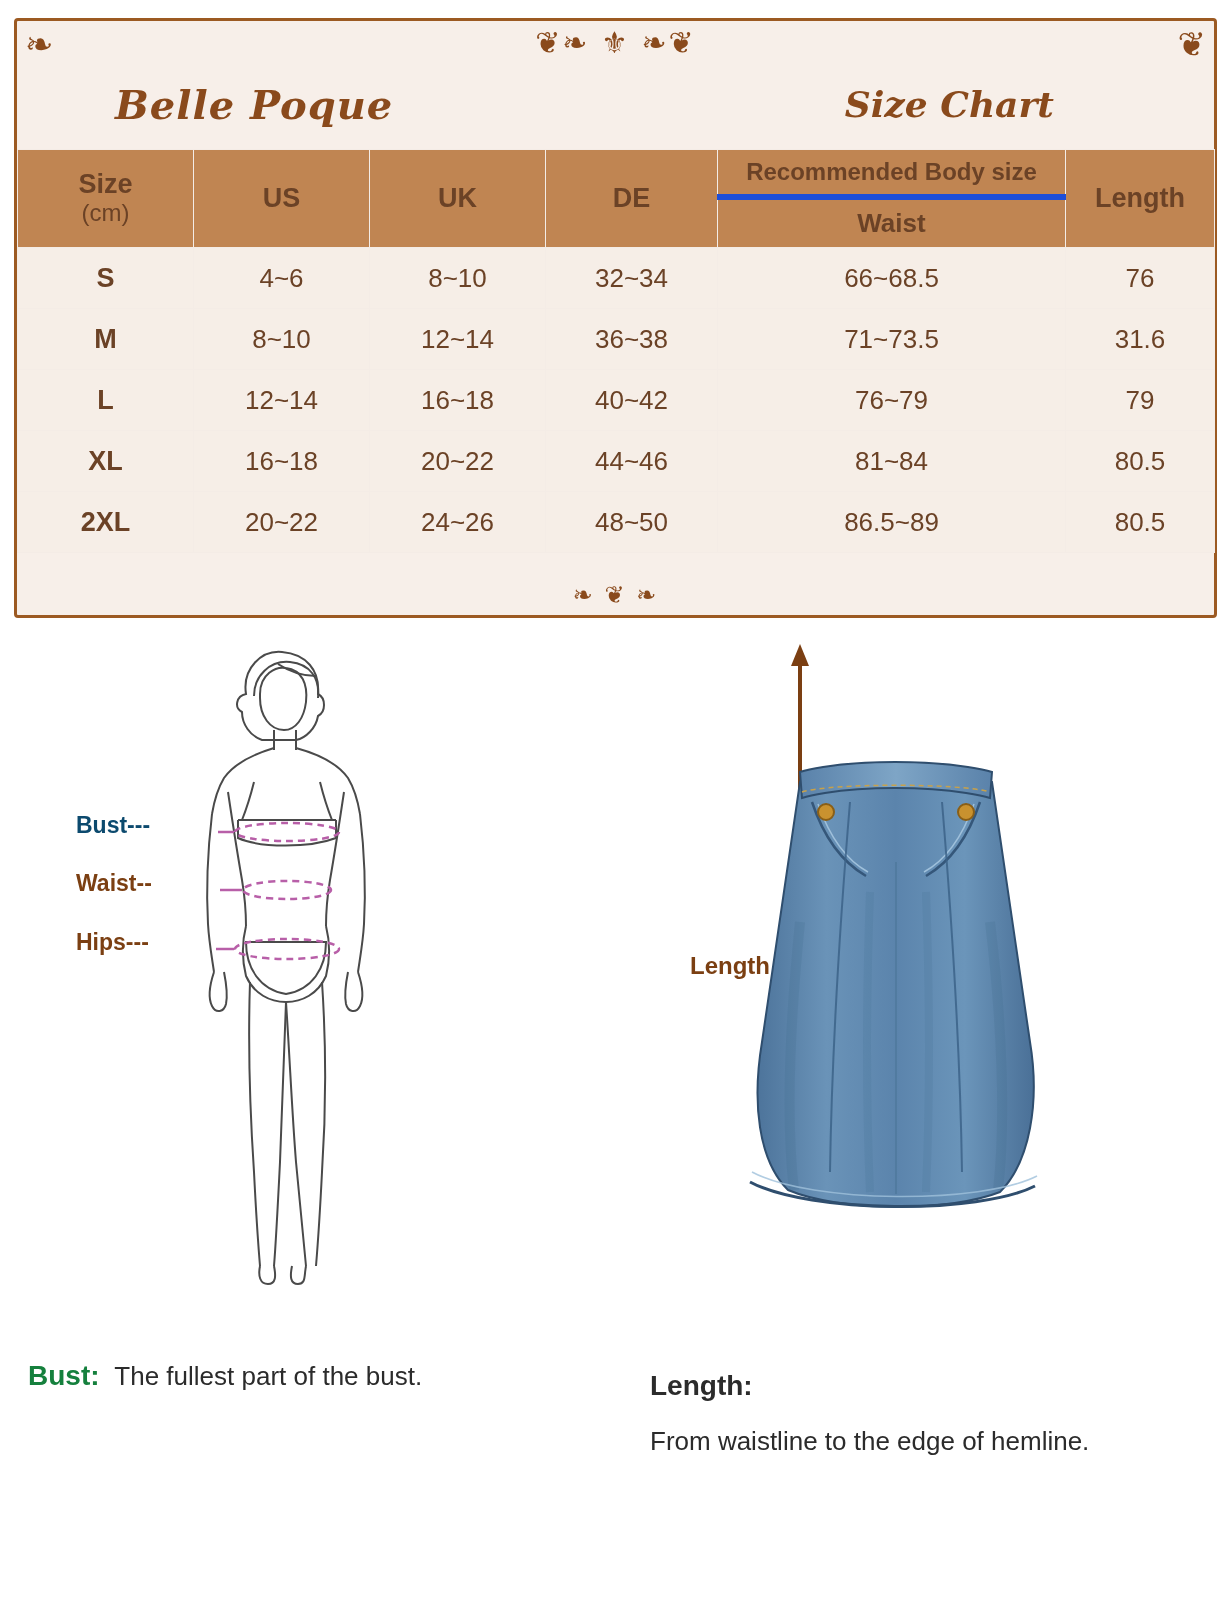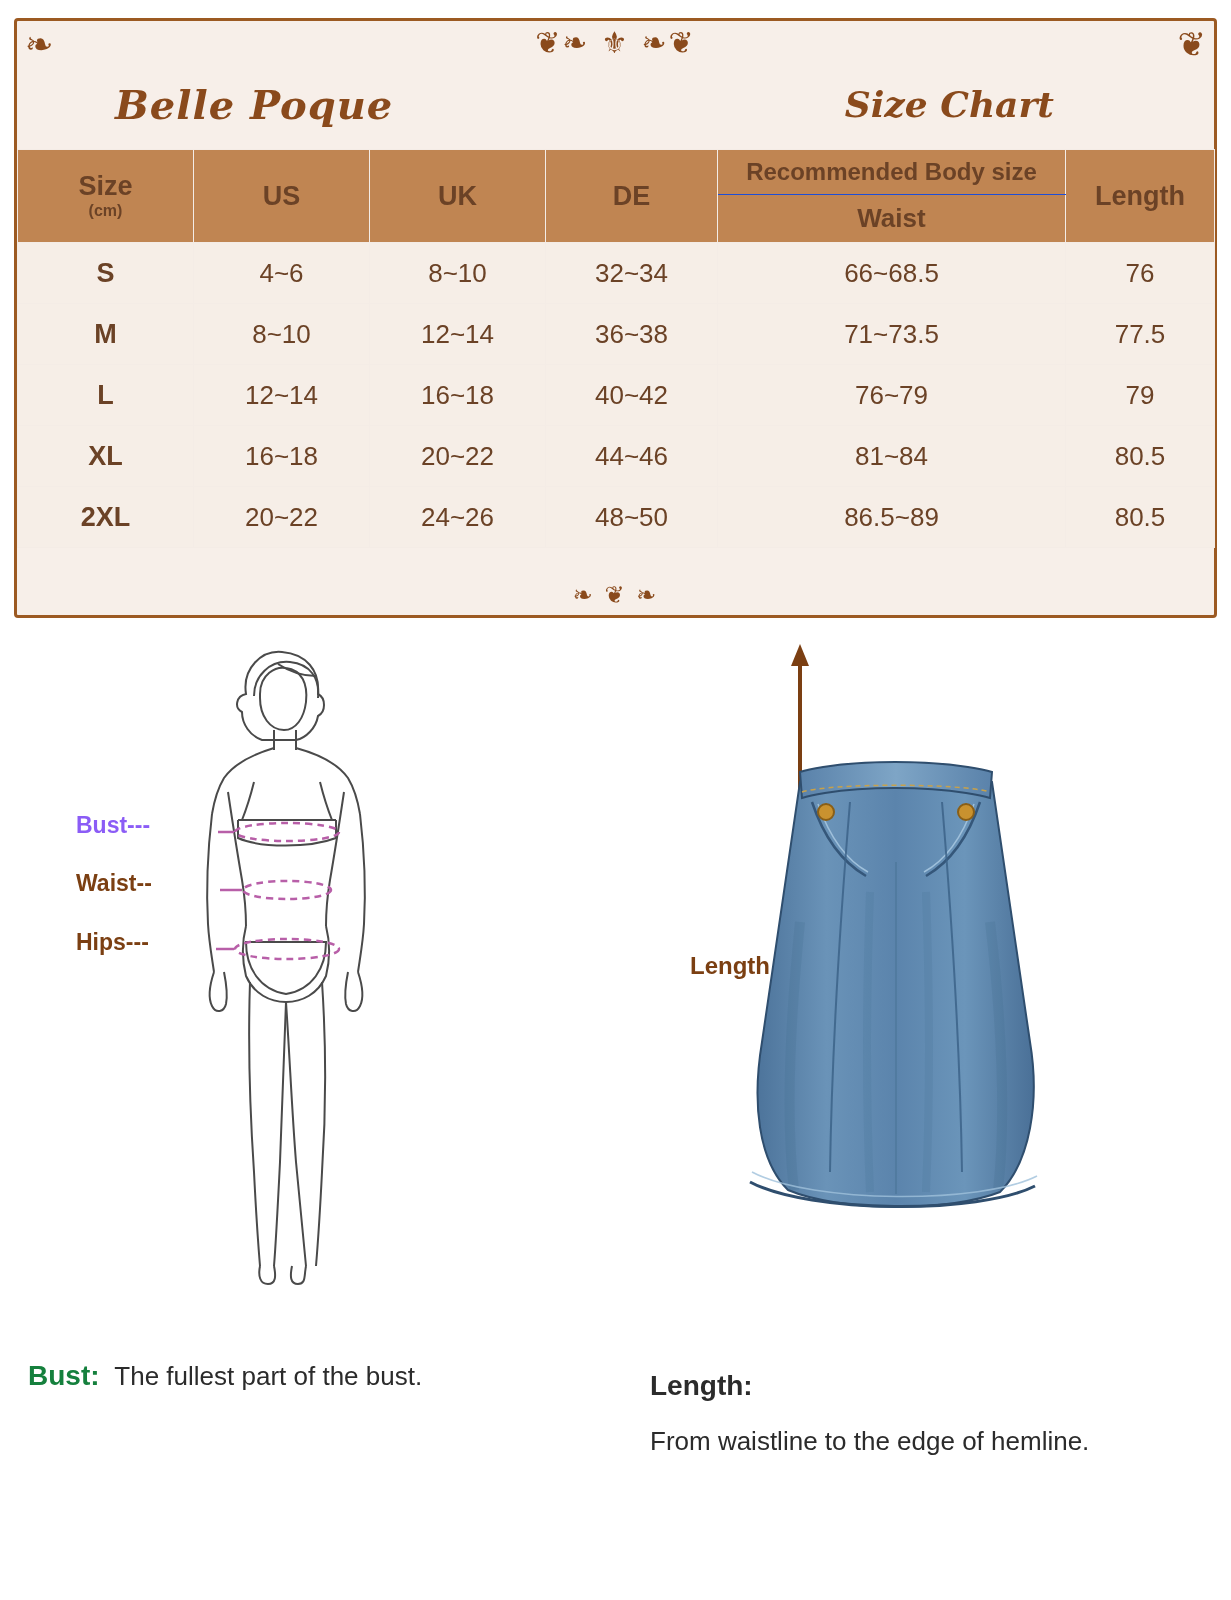--- a/index.html
+++ b/index.html
@@ -91,26 +91,26 @@
     font-size: 27px;
     font-weight: bold;
     padding: 6px 2px;
   }
   thead th.size-head {
     font-size: 27px;
     line-height: 1.1;
   }
   thead th.size-head .unit {
     display: block;
-    font-size: 16px;
-    font-weight: bold;
+    font-size: 24px;
+    font-weight: normal;
   }
   thead th.rec {
     font-size: 24px;
-    border-bottom: 1px solid #1d4ed8;
+    border-bottom: 6px solid #1d4ed8;
     padding: 8px 4px;
   }
   thead th.waist {
     font-size: 26px;
     padding: 8px 4px;
   }
   tbody td {
     background: #f6eee7;
     font-size: 26px;
     padding: 9px 2px;
@@ -130,21 +130,21 @@
   
   .figures {
     position: absolute;
     left: 0; top: 632px;
     width: 1231px; height: 700px;
   }
   .woman {
     position: absolute;
     left: 150px; top: 10px;
   }
-  .lbl-bust  { position: absolute; left: 76px; top: 180px; font-size: 23px; font-weight: bold; color: #8b5cf6; }
+  .lbl-bust  { position: absolute; left: 76px; top: 180px; font-size: 23px; font-weight: bold; color: #0c4a6e; }
   .lbl-waist { position: absolute; left: 76px; top: 238px; font-size: 23px; font-weight: bold; color: #7b3f12; }
   .lbl-hips  { position: absolute; left: 76px; top: 297px; font-size: 23px; font-weight: bold; color: #7b3f12; }
 
   .skirt-wrap {
     position: absolute;
     left: 690px; top: 110px;
   }
   .length-label {
     position: absolute;
     left: 690px; top: 320px;
@@ -236,21 +236,21 @@
           <td>32~34</td>
           <td>66~68.5</td>
           <td>76</td>
         </tr>
         <tr>
           <td class="rowlabel">M</td>
           <td>8~10</td>
           <td>12~14</td>
           <td>36~38</td>
           <td>71~73.5</td>
-          <td>77.5</td>
+          <td>31.6</td>
         </tr>
         <tr>
           <td class="rowlabel">L</td>
           <td>12~14</td>
           <td>16~18</td>
           <td>40~42</td>
           <td>76~79</td>
           <td>79</td>
         </tr>
         <tr>

